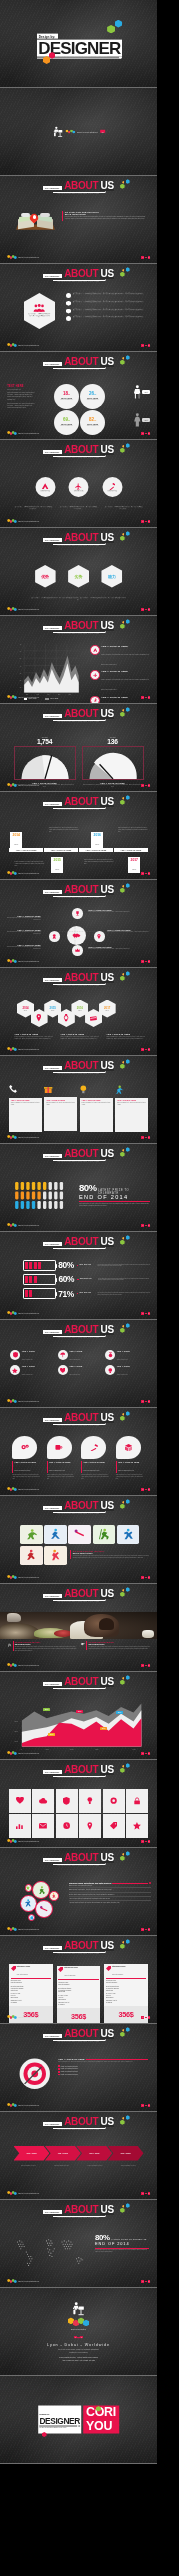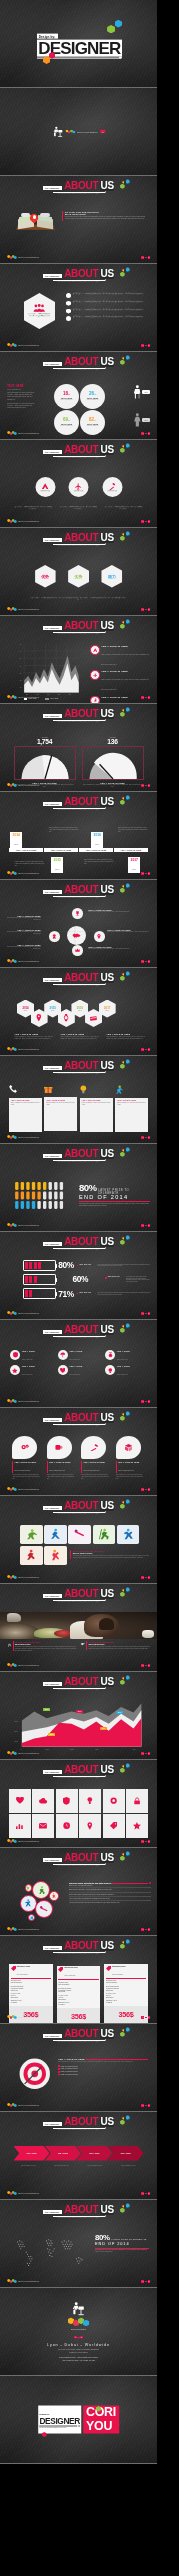--- a/index.html
+++ b/index.html
@@ -1005,21 +1005,21 @@
             <i></i>
             <i></i>
           </span>
         <span class="pct-big">80%</span>
         <span style="display:flex;align-items:flex-start;gap:1.1px;flex:1;">
           <i style="flex:0 0 1.7px;height:1.7px;background:#e8134b;margin-top:1.1px;display:block;"></i>
           <span style="flex:0 0 17px;font-size:1.6px;color:#fff;">2008~2009 year</span>
           <span style="font-size:1.2px;color:#8e8e8e;line-height:1.5;">Lorem ipsum dolor sit amet consectetur adipiscing elit sed do eiusmod tempor incididunt ut labore et dolore magna aliqua ut enim ad minim veniam.</span>
         </span>
       </div>
-      <div style="display:flex;align-items:center;gap:17px;margin-bottom:3.4px;">
+      <div style="display:flex;align-items:center;gap:3px;margin-bottom:3.4px;">
         <span class="bat">
             <i></i>
             <i></i>
             <i></i>
           </span>
         <span class="pct-big">60%</span>
         <span style="display:flex;align-items:flex-start;gap:1.1px;flex:1;">
           <i style="flex:0 0 1.7px;height:1.7px;background:#e8134b;margin-top:1.1px;display:block;"></i>
           <span style="flex:0 0 17px;font-size:1.6px;color:#fff;">2008~2009 year</span>
           <span style="font-size:1.2px;color:#8e8e8e;line-height:1.5;">Lorem ipsum dolor sit amet consectetur adipiscing elit sed do eiusmod tempor incididunt ut labore et dolore magna aliqua ut enim ad minim veniam.</span>

